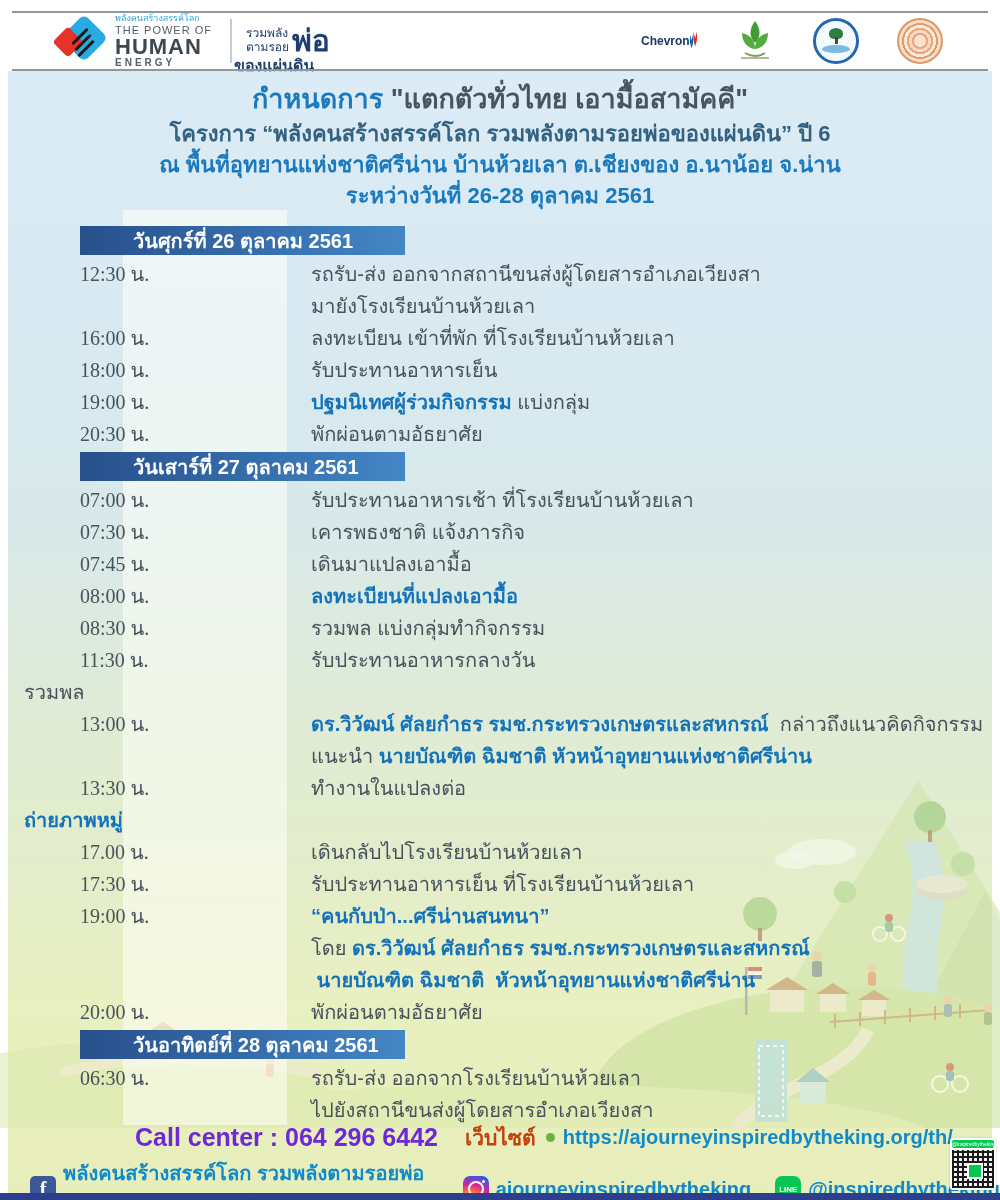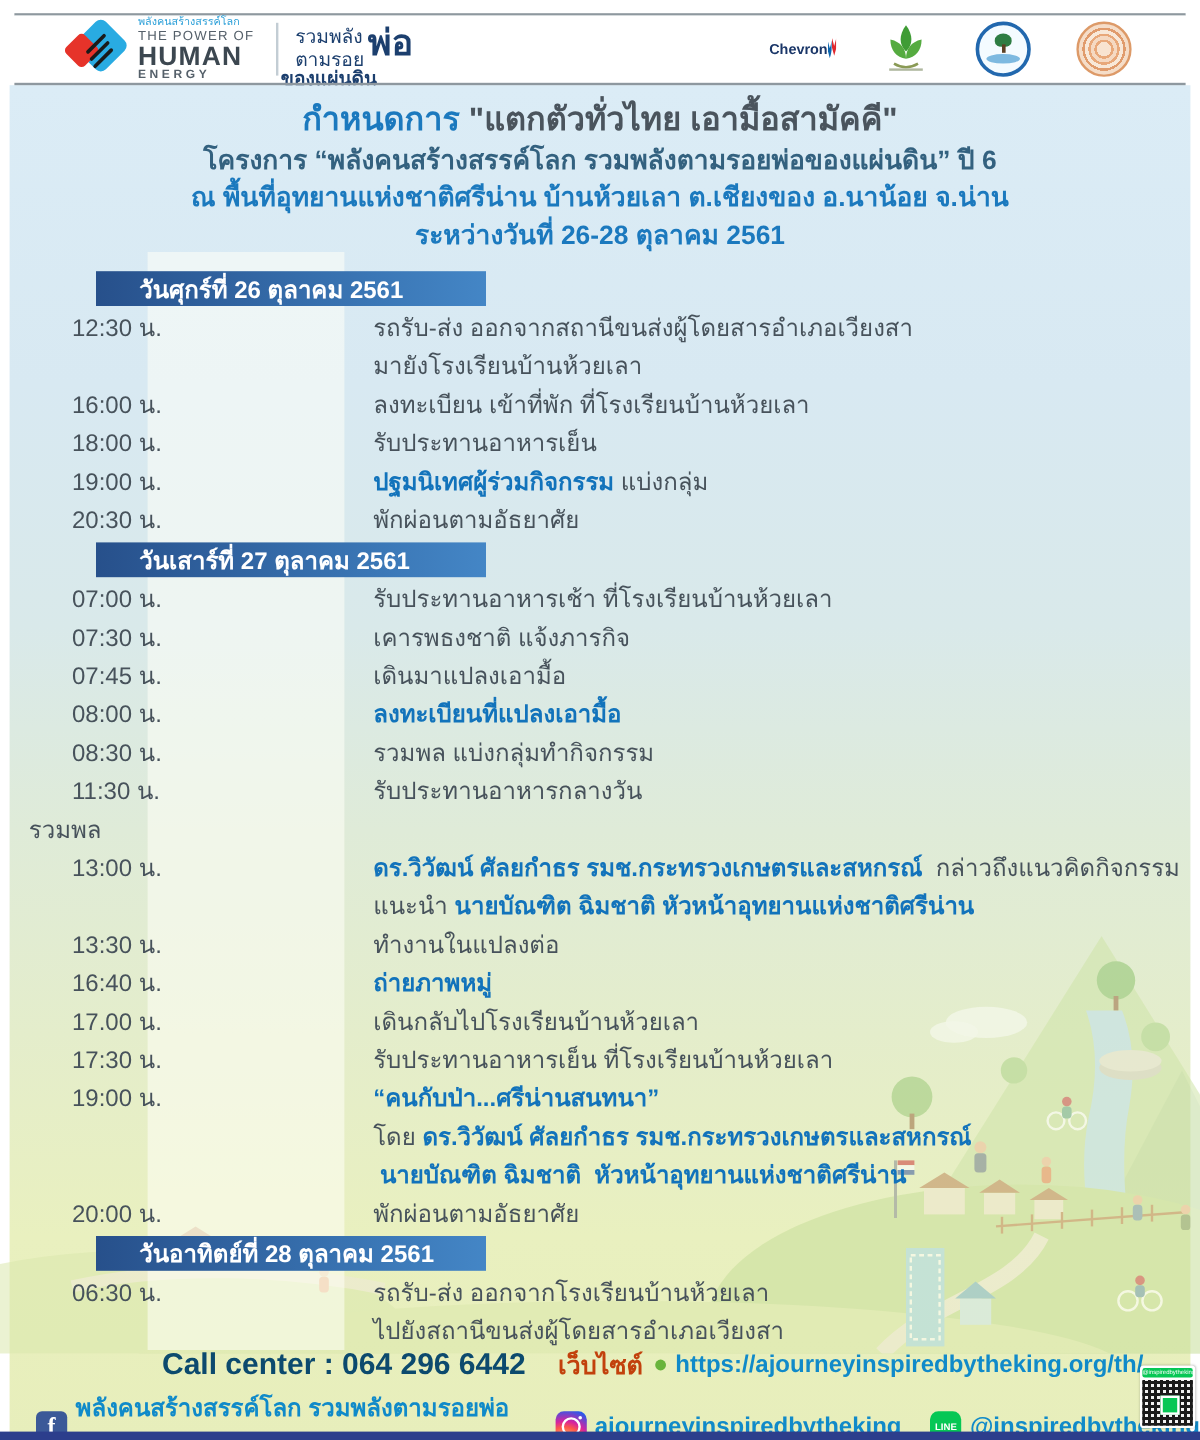--- a/index.html
+++ b/index.html
@@ -23,21 +23,21 @@
   .bm-h1{left:14px;top:20px;width:22px;}
   .bm-h2{left:17px;top:26px;width:22px;}
   .bm-h3{left:20px;top:32px;width:22px;}
   .brand-text{margin-left:8px;line-height:1;}
   .brand-thai{color:#2a9fd8;font-size:9px;margin-bottom:2px;}
   .brand-l1{color:#55606a;font-size:11px;letter-spacing:1px;}
   .brand-l2{color:#3c4750;font-size:22px;font-weight:bold;letter-spacing:1px;}
   .brand-l3{color:#55606a;font-size:10px;letter-spacing:3px;font-weight:bold;}
   .brand-divider{width:2px;height:44px;background:#c3cdd4;margin:0 14px 0 18px;}
   .tagline{color:#1c3f6e;line-height:1;display:flex;align-items:flex-start;}
-  .tag-small{font-size:16px;line-height:1.2;}
+  .tag-small{font-size:12px;line-height:1.2;}
   .tag-big{font-size:30px;font-weight:bold;margin-left:3px;}
   .partners{position:absolute;right:45px;top:0;height:56px;display:flex;align-items:center;gap:38px;}
   .chevron-logo{display:flex;flex-direction:row;align-items:center;width:56px;}
   .chevron-word{color:#1a3668;font-weight:bold;font-size:12px;margin-bottom:1px;}
   .chev{width:40px;height:15px;}
   .chev.b{background:#0b66b0;clip-path:polygon(0 0,50% 45%,100% 0,100% 55%,50% 100%,0 55%);}
   .chev.r{background:#e0282e;clip-path:polygon(0 0,50% 45%,100% 0,100% 55%,50% 100%,0 55%);margin-top:-4px;}
   .greenlogo{width:40px;height:48px;position:relative;}
   .blue-circle-logo{width:46px;height:46px;border-radius:50%;border:3px solid #2268ae;background:#f4fbff;position:relative;}
   .bc-tree-top{position:absolute;left:13px;top:7px;width:14px;height:11px;border-radius:50% 50% 40% 40%;background:#2e7d43;}
@@ -55,29 +55,29 @@
   .t3{font-size:22px;font-weight:bold;color:#1b79be;margin-bottom:9px;}
   .t4{font-size:22px;font-weight:bold;color:#1b79be;}
   
   .content-bg{position:absolute;left:8px;right:8px;top:71px;bottom:0;
     background:linear-gradient(180deg,#dbecf6 0%,#d8e9f2 22%,#d9e9ea 40%,#dfebd8 55%,#e4edcb 70%,#e9f0bf 85%,#e7eebb 100%);}
   .time-stripe{position:absolute;left:123px;top:210px;width:164px;height:915px;background:rgba(255,255,248,0.55);}
   
   .schedule{position:absolute;left:0;right:0;top:224px;}
   .day-banner{margin:2px 0 3px 80px;width:325px;height:29px;
     background:linear-gradient(90deg,#27508b 0%,#3a76b5 70%,#4486c6 100%);
-    color:#ffffff;font-size:20px;font-weight:bold;display:flex;align-items:center;padding-left:36px;}
+    color:#ffffff;font-size:20px;font-weight:bold;display:flex;align-items:center;padding-left:53px;}
   .srow{display:flex;font-size:20px;line-height:32px;color:#47525b;}
-  .srow .t{width:287px;padding-left:60px;flex:none;}
+  .srow .t{width:287px;padding-left:80px;flex:none;font-family:Liberation Serif, serif;}
   .srow .a{padding-left:24px;white-space:pre-wrap;}
   .seg-h{color:#1273bb;font-weight:bold;}
   
   .footer{position:absolute;left:0;right:0;bottom:7px;height:74px;}
   .f-row1{position:absolute;left:0;right:0;top:2px;display:flex;align-items:center;}
-  .call-center{margin-left:135px;width:330px;color:#0c4a6e;font-size:25px;font-weight:bold;}
+  .call-center{margin-left:135px;width:330px;color:#6d28d9;font-size:25px;font-weight:bold;}
   .web-label{color:#c2410c;font-size:21px;font-weight:bold;}
   .web-dot{width:9px;height:9px;border-radius:50%;background:#69b43c;margin:0 8px 0 10px;}
   .web-url{color:#108ac9;font-size:20px;font-weight:bold;}
   .f-row2{position:absolute;left:0;right:0;top:38px;display:flex;align-items:center;color:#108ac9;font-size:20px;font-weight:bold;}
   .sicon{flex:none;display:inline-flex;align-items:center;justify-content:center;}
   .fb-icon{width:26px;height:26px;border-radius:5px;background:#3b5998;color:#fff;font-size:20px;font-weight:bold;margin:0 7px 0 30px;font-family:"Liberation Serif",serif;}
   .ig-icon{width:26px;height:26px;border-radius:7px;margin:0 7px 0 26px;position:relative;
     background:radial-gradient(circle at 30% 110%,#fdf497 0%,#fd5949 45%,#d6249f 60%,#285aeb 90%);}
   .ig-icon:before{content:"";position:absolute;inset:5px;border:2px solid #fff;border-radius:50%;}
   .ig-icon:after{content:"";position:absolute;right:4px;top:4px;width:3px;height:3px;border-radius:50%;background:#fff;}
@@ -296,21 +296,20 @@
       </div>
       <div class="srow">
         <div class="t"></div>
         <div class="a"><span class="seg-n">แนะนำ </span><span class="seg-h">นายบัณฑิต ฉิมชาติ หัวหน้าอุทยานแห่งชาติศรีน่าน</span></div>
       </div>
       <div class="srow">
         <div class="t">13:30 น.</div>
         <div class="a"><span class="seg-n">ทำงานในแปลงต่อ</span></div>
       </div>
       <div class="srow">
-        <div class="t">16:40 น.</div>
         <div class="a"><span class="seg-h">ถ่ายภาพหมู่</span></div>
       </div>
       <div class="srow">
         <div class="t">17.00 น.</div>
         <div class="a"><span class="seg-n">เดินกลับไปโรงเรียนบ้านห้วยเลา</span></div>
       </div>
       <div class="srow">
         <div class="t">17:30 น.</div>
         <div class="a"><span class="seg-n">รับประทานอาหารเย็น ที่โรงเรียนบ้านห้วยเลา</span></div>
       </div>

